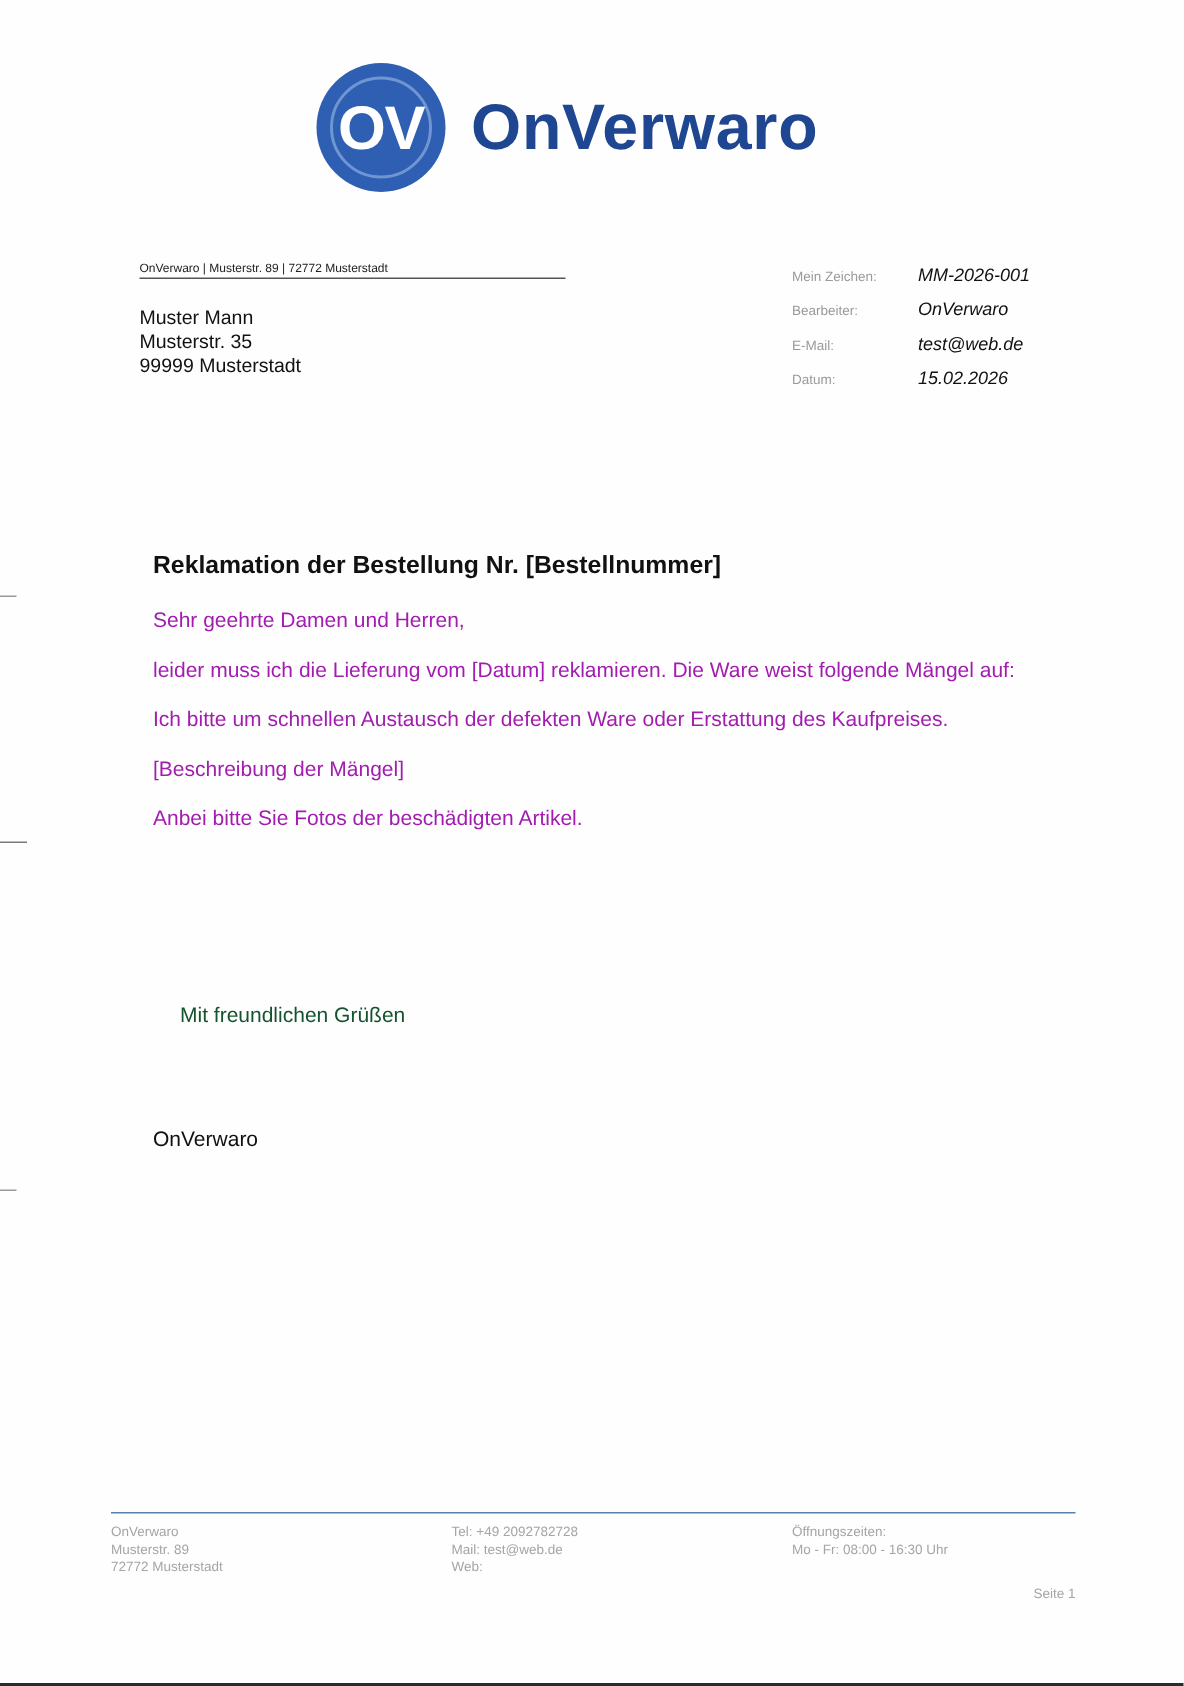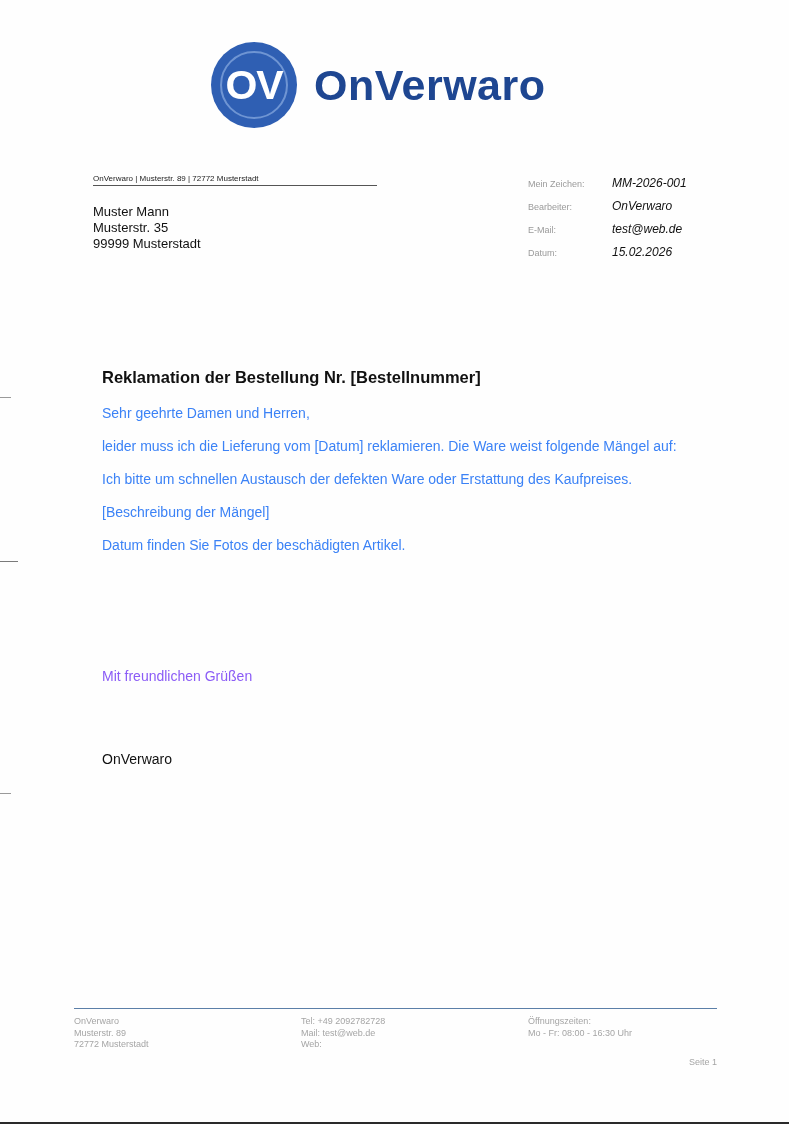--- a/index.html
+++ b/index.html
@@ -114,27 +114,27 @@
     .subject {
       font-size: 16.5px;
       font-weight: bold;
       margin: 0 0 18px 0;
       color: #111;
     }
     .para {
       font-size: 14px;
       line-height: 17px;
       margin: 0 0 16px 0;
-      color: #3b82f6;
+      color: #a21caf;
     }
     .closing {
       position: absolute;
-      left: 102px; top: 668px;
+      left: 120px; top: 668px;
       font-size: 14px;
-      color: #8b5cf6;
+      color: #14532d;
     }
     .signature {
       position: absolute;
       left: 102px; top: 751px;
       font-size: 14px;
       color: #111;
     }
     
     .mark {
       position: absolute;
@@ -207,21 +207,21 @@
   <div class="mark" style="top:397px;width:11px;"></div>
   <div class="mark" style="top:561px;width:18px;background:#7a7a7a;"></div>
   <div class="mark" style="top:793px;width:11px;"></div>
 
   <div class="content">
     <h1 class="subject">Reklamation der Bestellung Nr. [Bestellnummer]</h1>
     <p class="para">Sehr geehrte Damen und Herren,</p>
     <p class="para">leider muss ich die Lieferung vom [Datum] reklamieren. Die Ware weist folgende Mängel auf:</p>
     <p class="para">Ich bitte um schnellen Austausch der defekten Ware oder Erstattung des Kaufpreises.</p>
     <p class="para">[Beschreibung der Mängel]</p>
-    <p class="para">Datum finden Sie Fotos der beschädigten Artikel.</p>
+    <p class="para">Anbei bitte Sie Fotos der beschädigten Artikel.</p>
   </div>
 
   <div class="closing">Mit freundlichen Grüßen</div>
   <div class="signature">OnVerwaro</div>
 
   <div class="footer-rule"></div>
 
   <div class="footer-col" style="left:74px;">
     <div>OnVerwaro</div>
     <div>Musterstr. 89</div>

